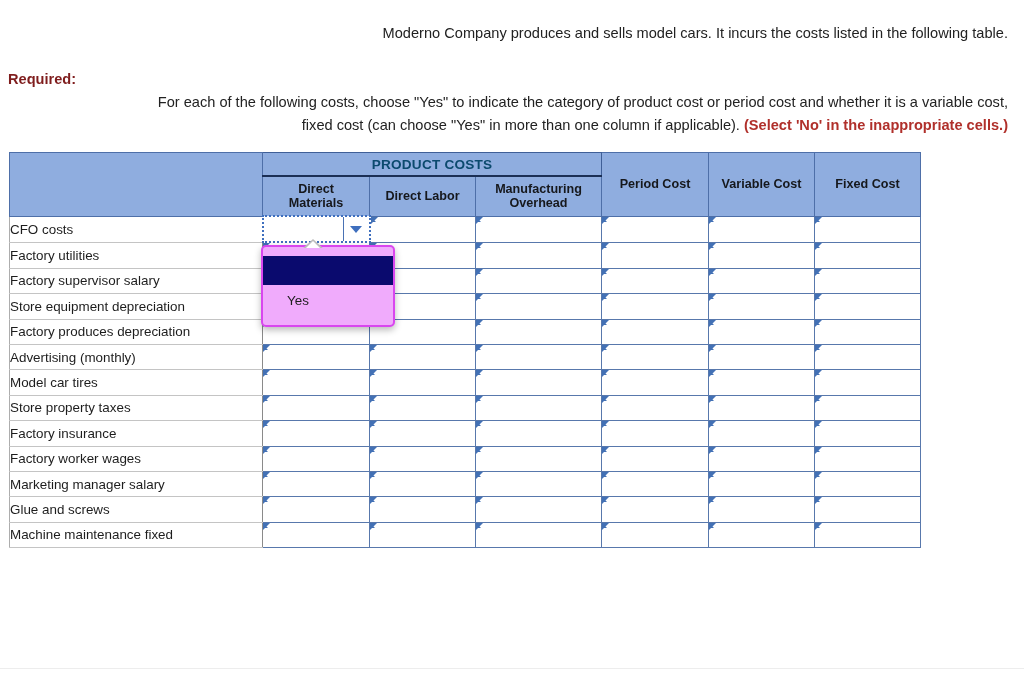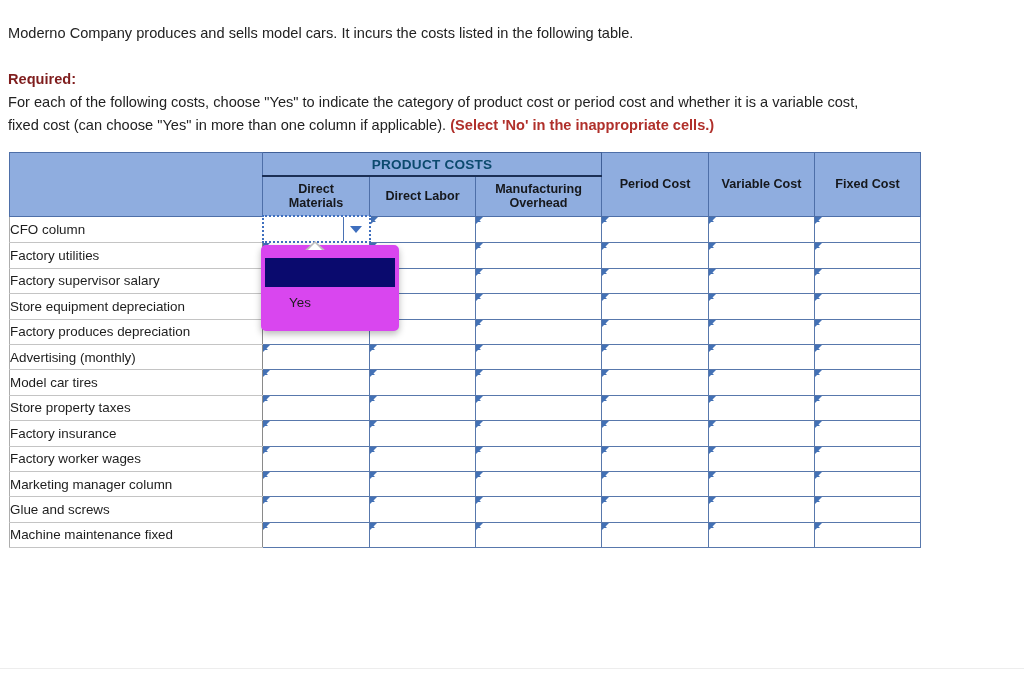--- a/index.html
+++ b/index.html
@@ -21,20 +21,21 @@
     position: absolute;
     left: 8px;
     top: 22px;
     width: 1000px;
   }
   .prompt-line {
     font-size: 14.6px;
     line-height: 23px;
     color: #222222;
     white-space: nowrap;
+    text-align: right;
   }
   .spacer-line { height: 23px; }
   .req-label {
     font-size: 14.6px;
     line-height: 23px;
     font-weight: bold;
     color: #7f1d1d;
   }
   .red-note {
     color: #b0302b;
@@ -159,22 +160,22 @@
     border-top: 7px solid #3f6fbe;
     margin-right: 7px;
   }
 
   
   .dropdown {
     position: absolute;
     left: 261px;
     top: 245px;
     width: 130px;
-    background: #d946ef;
-    border: 4px solid #d946ef;
+    background: #f0abfc;
+    border: 2px solid #d946ef;
     border-radius: 5px;
     box-shadow: 0 3px 7px rgba(0,0,0,0.28);
     z-index: 40;
     padding-top: 9px;
     padding-bottom: 10px;
   }
   
   .dd-notch {
     position: absolute;
     left: 39px;
@@ -267,21 +268,21 @@
         <span>Direct Labor</span>
       </td>
       <td class="hd hd-sub">
         <span>Manufacturing</span><br>
         <span>Overhead</span>
       </td>
     </tr>
   </thead>
   <tbody id="grid-body">
       <tr>
-        <td class="lbl">CFO column</td>
+        <td class="lbl">CFO costs</td>
         <td class="cell-active">
           <div class="sel-box">
             <div class="sel-arrow-sep"></div>
             <div class="sel-arrow"></div>
           </div>
         </td>
         <td class="cell"><span class="mark"></span><span></span></td>
         <td class="cell"><span class="mark"></span><span></span></td>
         <td class="cell"><span class="mark"></span><span></span></td>
         <td class="cell"><span class="mark"></span><span></span></td>
@@ -362,21 +363,21 @@
       <tr>
         <td class="lbl">Factory worker wages</td>
         <td class="cell"><span class="mark"></span><span></span></td>
         <td class="cell"><span class="mark"></span><span></span></td>
         <td class="cell"><span class="mark"></span><span></span></td>
         <td class="cell"><span class="mark"></span><span></span></td>
         <td class="cell"><span class="mark"></span><span></span></td>
         <td class="cell"><span class="mark"></span><span></span></td>
       </tr>
       <tr>
-        <td class="lbl">Marketing manager column</td>
+        <td class="lbl">Marketing manager salary</td>
         <td class="cell"><span class="mark"></span><span></span></td>
         <td class="cell"><span class="mark"></span><span></span></td>
         <td class="cell"><span class="mark"></span><span></span></td>
         <td class="cell"><span class="mark"></span><span></span></td>
         <td class="cell"><span class="mark"></span><span></span></td>
         <td class="cell"><span class="mark"></span><span></span></td>
       </tr>
       <tr>
         <td class="lbl">Glue and screws</td>
         <td class="cell"><span class="mark"></span><span></span></td>

